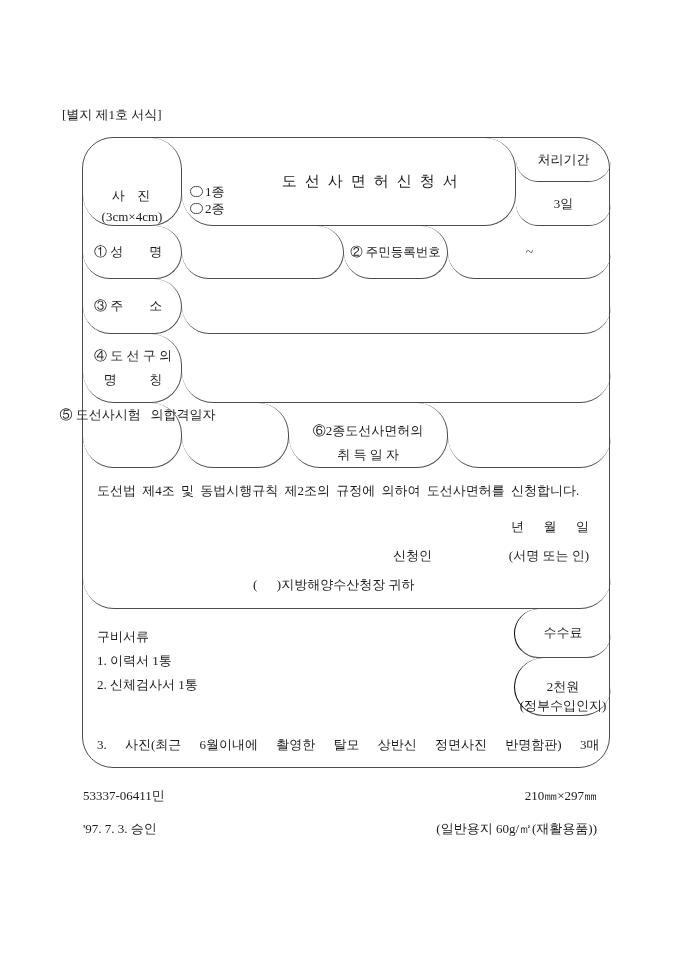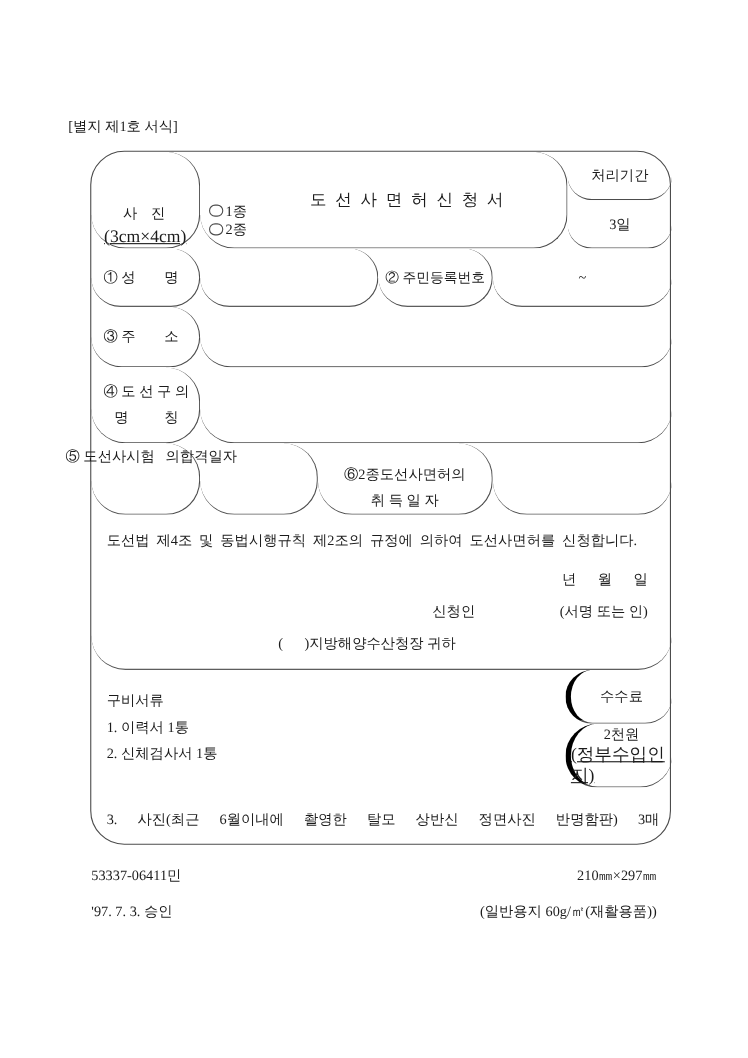--- a/index.html
+++ b/index.html
@@ -6,37 +6,37 @@
   html,body { background:#ffffff; }
   .page {
     position:relative; width:680px; height:962px; background:#ffffff;
     font-family:"Liberation Serif","DejaVu Serif",serif;
     color:#1b1b1b; font-size:13px; overflow:hidden;
   }
   .abs { position:absolute; }
   .cell { position:absolute; }
   .br { border-right:1px solid #4c4c4c; }
   .bb { border-bottom:1px solid #4c4c4c; }
-  .bl { border-left:5px solid #000000; }
+  .bl { border-left:1px solid #000000; }
   .center { display:flex; align-items:center; justify-content:center; text-align:center; }
   .vcenter { display:flex; align-items:center; }
   .col { display:flex; flex-direction:column; align-items:center; justify-content:flex-end; }
   .pre { white-space:pre; }
   .form-table {
     position:absolute; left:82px; top:137px; width:528px; height:631px;
     border:1px solid #4c4c4c;
   }
   .label-cell { padding-left:11px; line-height:24px; }
   .form-title { font-size:15px; letter-spacing:8px; text-indent:8px; }
   .cbx {
     display:inline-block; width:13px; height:11px; border:1px solid #4c4c4c;
     margin-right:2px; vertical-align:-1px; background:#fff;
   }
   .grade-row { line-height:17px; font-size:13px; white-space:nowrap; }
-  .small { font-size:16px;text-decoration:underline; }
+  .small { font-size:13px; }
   .wordwide { word-spacing:15px; white-space:pre; }
   .decl-body { word-spacing:3px; }
 </style>
 </head>
 <body>
 
 <div class="page">
 
   <div class="abs" style="left:62px; top:106px;">[별지 제1호 서식]</div>
 

